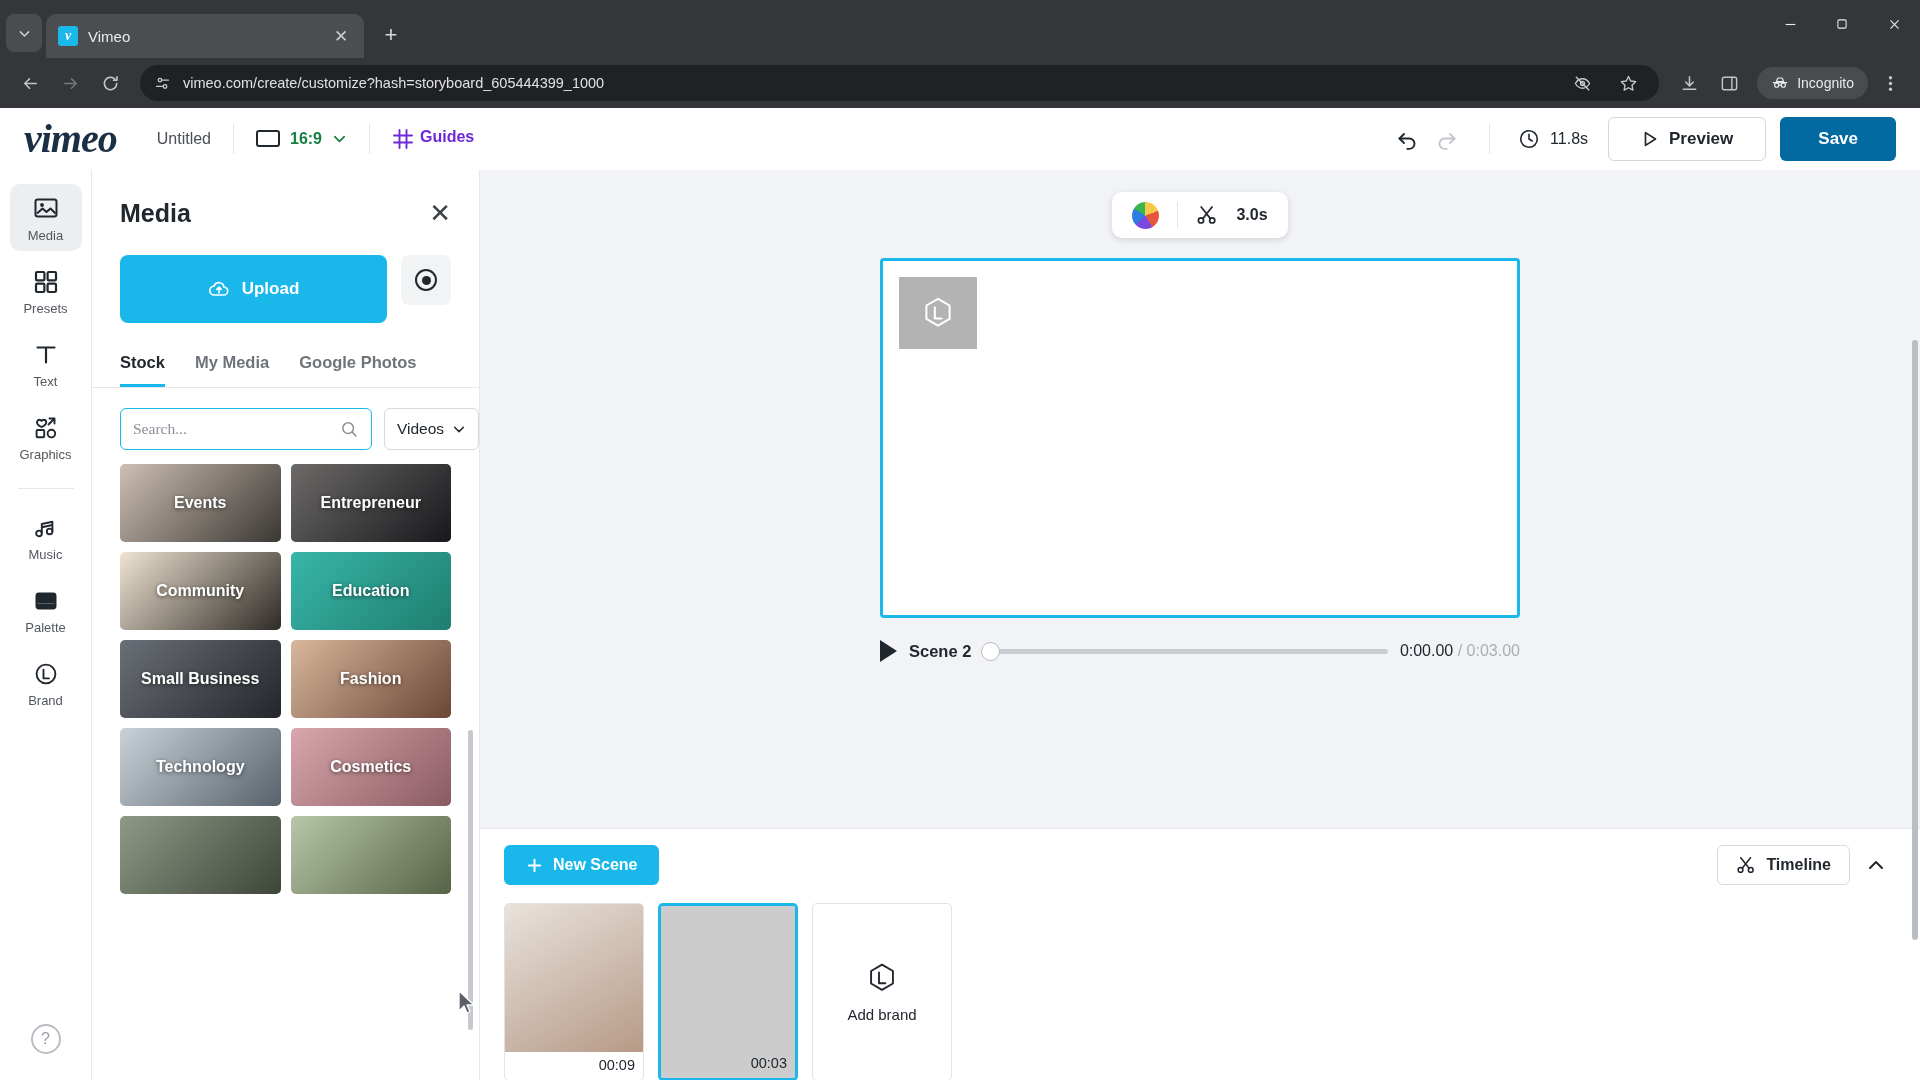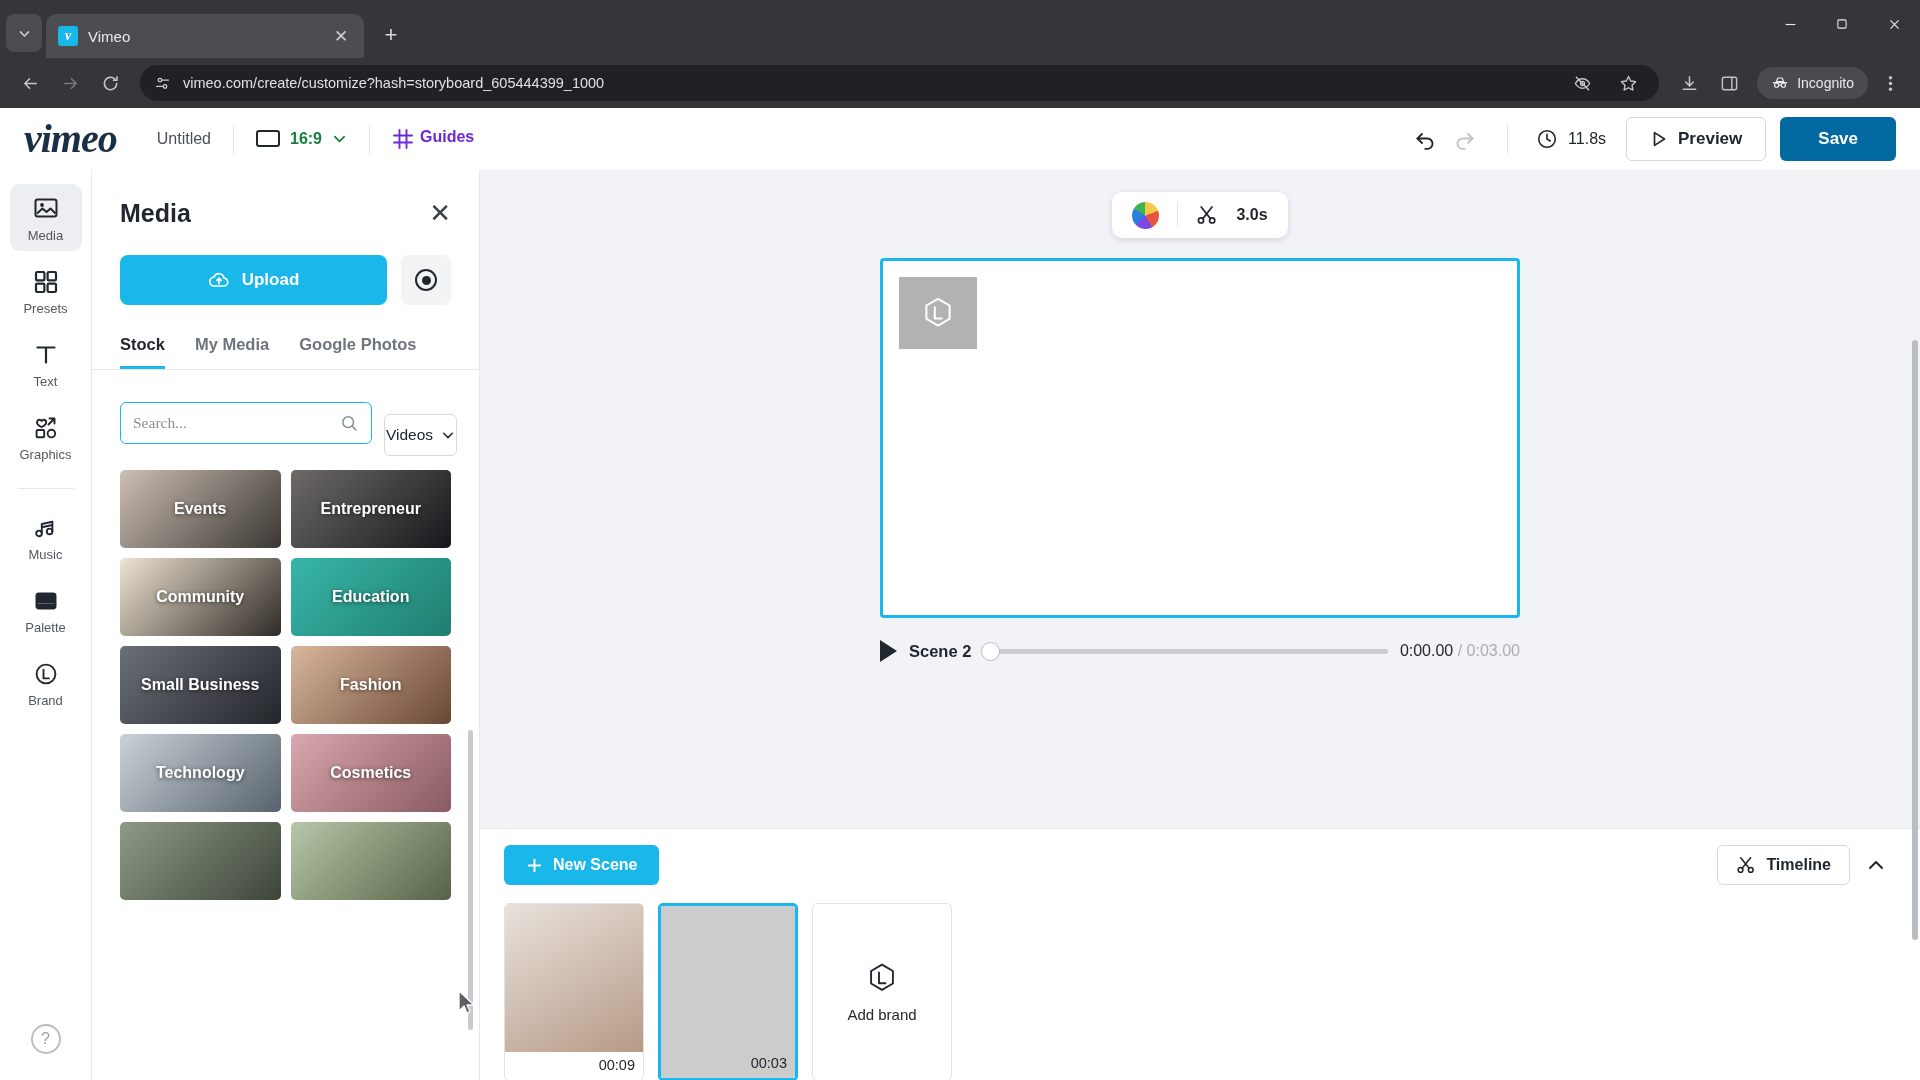--- a/index.html
+++ b/index.html
@@ -63,21 +63,21 @@
   .vsep { width: 1px; height: 30px; background:#e3e5e8; margin: 0 22px; }
   .proj-title { font-size: 16px; color:#4a4f55; }
   .ratio-ctl { display:flex; align-items:center; gap: 10px; font-size: 16px; font-weight:bold; color:#15803d; }
   .ratio-icon { width: 24px; height: 17px; border: 2.5px solid #21272e; border-radius: 3px; }
   .guides-ctl { display:flex; align-items:flex-start; gap: 6px; font-size: 16px; font-weight:bold; color:#6d28d9; }
   .spacer { flex: 1; }
   .tb-icon { width: 40px; height: 40px; display:flex; align-items:center; justify-content:center; color:#21272e; }
   .tb-icon.dim { color:#c2c6cb; }
   .dur { display:flex; align-items:center; gap: 10px; font-size: 16px; color:#21272e; margin: 0 6px; }
   .btn-preview {
-    height: 44px; display:flex; align-items:center; gap: 10px; padding: 0 23px;
+    height: 44px; display:flex; align-items:center; gap: 10px; padding: 0 32px;
     border: 1px solid #d3d7dc; border-radius: 6px; font-size: 17px; font-weight:bold; color:#21272e;
     background:#fff; margin-left: 14px;
   }
   .btn-save {
     height: 44px; padding: 0 38px; background:#0369a1; color:#fff; border-radius: 6px;
     font-size: 17px; font-weight:bold; display:flex; align-items:center; margin-left: 14px;
   }
 
   .body { flex:1; display:flex; min-height: 0; }
 
@@ -92,40 +92,40 @@
   .rail-help { position:absolute; bottom: 26px; width:30px; height:30px; border:2px solid #b9bec4;
     border-radius:50%; display:flex; align-items:center; justify-content:center; color:#9aa0a7; font-size:16px;}
 
   
   .panel { width: 388px; background:#fff; border-right:1px solid #e6e8eb; display:flex;
     flex-direction:column; flex-shrink:0; position:relative; }
   .panel-head { display:flex; align-items:center; padding: 28px 28px 0; }
   .panel-title { font-size: 25px; font-weight:bold; color:#21272e; }
   .panel-close { margin-left:auto; font-size: 26px; color:#3c4147; font-weight: 300; }
   .upload-row { display:flex; gap: 14px; padding: 26px 28px 0; }
-  .btn-upload { flex:1; height: 50px; background:#1ab7ea; border-radius: 8px; color:#fff;
+  .btn-upload { flex:1; height: 68px; background:#1ab7ea; border-radius: 8px; color:#fff;
     font-size: 17px; font-weight:bold; display:flex; align-items:center; justify-content:center; gap: 12px; }
   .btn-record { width: 50px; height: 50px; background:#f1f3f5; border-radius: 8px;
     display:flex; align-items:center; justify-content:center; }
   .rec-dot-outer { width:22px; height:22px; border:2.5px solid #21272e; border-radius:50%;
     display:flex; align-items:center; justify-content:center; }
   .rec-dot-inner { width:9px; height:9px; background:#21272e; border-radius:50%; }
 
   .tabs { display:flex; gap: 30px; padding: 30px 28px 0; border-bottom:1px solid #e6e8eb; }
   .ptab { padding-bottom: 12px; font-size: 16.5px; font-weight:bold; color:#6e747b; }
   .ptab.active { color:#21272e; border-bottom: 3px solid #1ab7ea; }
 
   .search-row { display:flex; gap: 12px; padding: 20px 28px 0; align-items:center; }
   .search-box { flex:1; height: 42px; border:1.5px solid #1ab7ea; border-radius: 6px;
     display:flex; align-items:center; padding: 0 12px; gap: 8px; }
   .search-box input { border:none; outline:none; flex:1; font-size: 15.5px; color:#21272e;
     font-family:Liberation Serif, serif; background:transparent; }
   .search-box input::placeholder { color:#8a9097; }
   .filter-sel { height: 42px; border:1px solid #d6dadf; border-radius: 6px; display:flex;
-    align-items:center; gap: 8px; padding: 0 1px; font-size: 15.5px; color:#21272e;margin-top:24px; }
+    align-items:center; gap: 8px; padding: 0 12px; font-size: 15.5px; color:#21272e; }
 
   .grid { flex:1; overflow:hidden; padding: 14px 28px 0; display:grid;
     grid-template-columns: 1fr 1fr; gap: 10px; align-content:start; position:relative; }
   .cell { position:relative; height: 78px; border-radius: 5px; overflow:hidden;
     display:flex; align-items:center; justify-content:center; }
   .cell.sel { outline: 3px solid #1ab7ea; outline-offset:-3px; }
   .cell .lbl { position:relative; z-index:2; color:#fff; font-size: 16px; font-weight:bold;
     text-shadow: 0 1px 4px rgba(0,0,0,.6); text-align:center; }
   .cell .bgimg { position:absolute; inset:0; z-index:1; }
 

